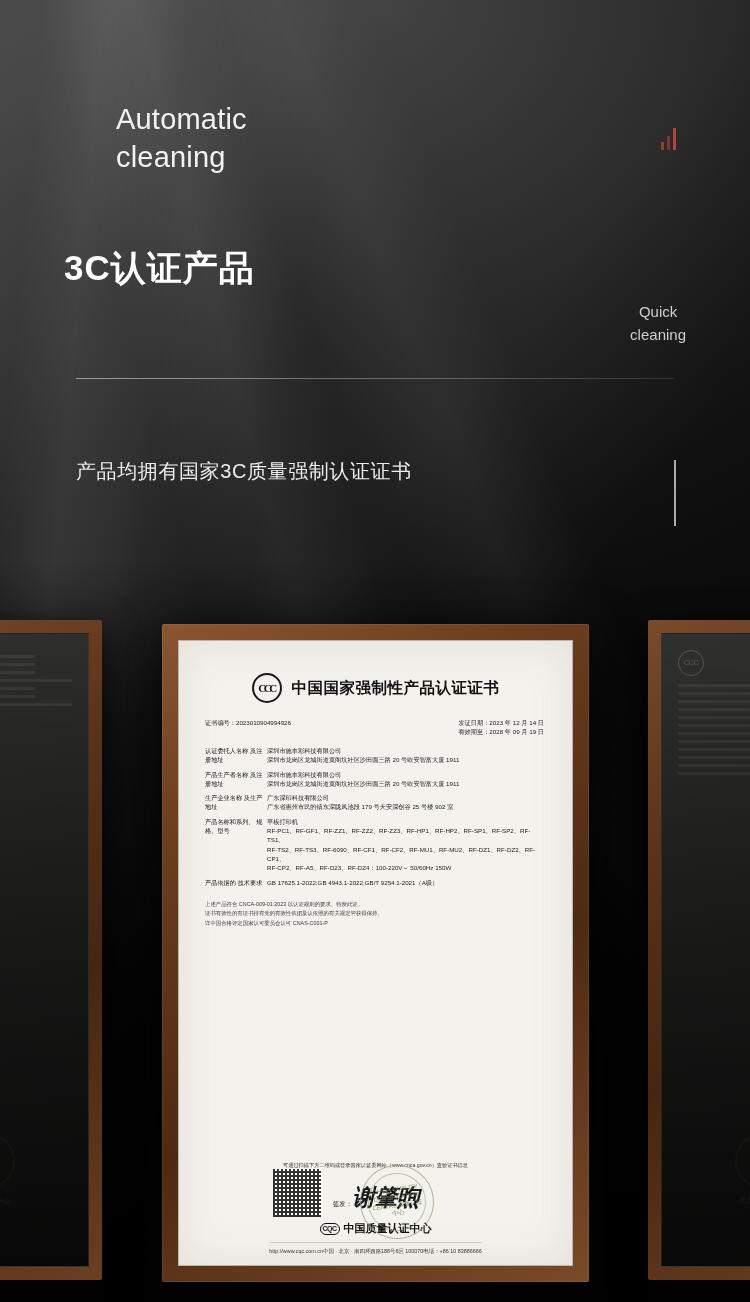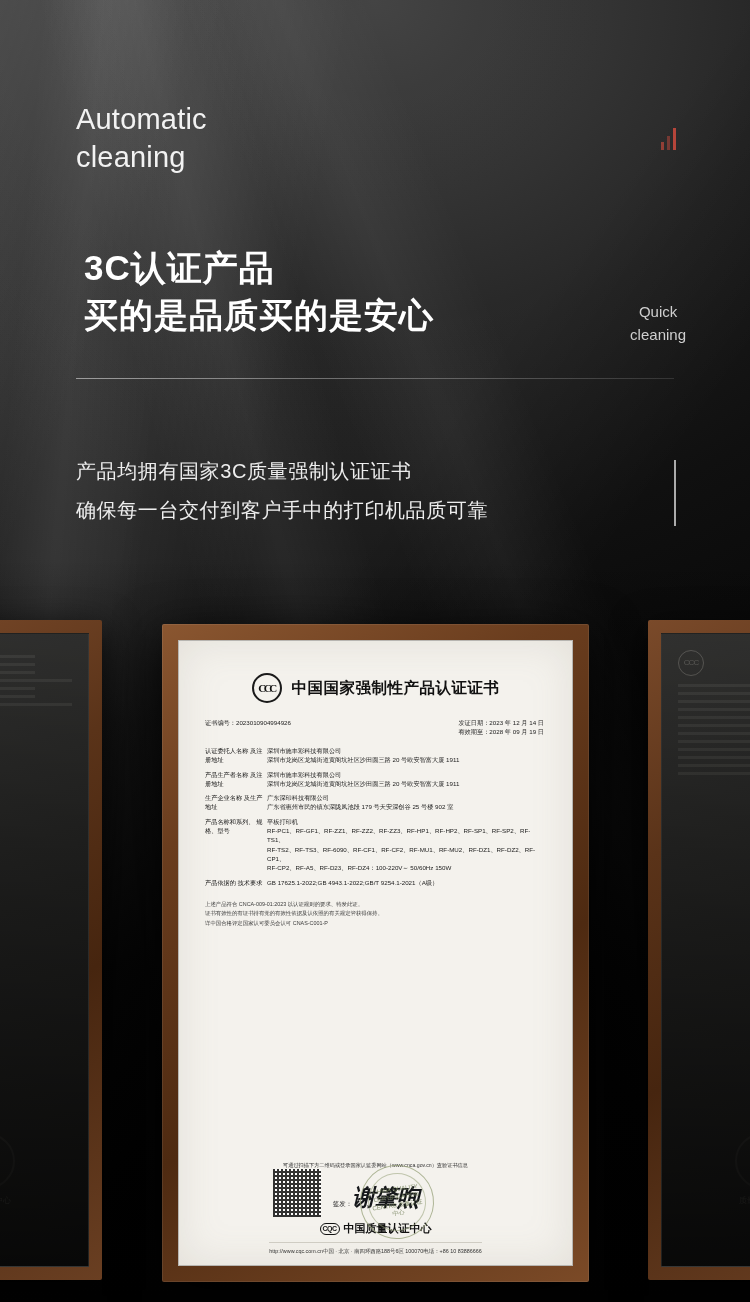--- a/index.html
+++ b/index.html
@@ -33,31 +33,32 @@
     position: absolute; left: 0; right: 0; top: 560px; bottom: 0;
     background: linear-gradient(180deg, rgba(5,5,5,0.0) 0%, rgba(5,5,5,0.55) 22%, rgba(3,3,3,0.88) 55%, #020202 100%);
     pointer-events: none;
   }
 
   
   .hdr { position: absolute; left: 76px; top: 100px; z-index: 5; }
   .hdr .en {
     color: #f2f2f2; font-size: 29px; line-height: 1.32; font-weight: 400;
     letter-spacing: .2px;
+    margin-left: 40px;
   }
   .bars {
     position: absolute; right: 74px; top: 128px; z-index: 5;
     display: flex; align-items: flex-end; gap: 3px; height: 22px;
   }
   .bars i { display: block; width: 3px; background: #b5453a; }
   .bars i:nth-child(1) { height: 8px; opacity: .75; }
   .bars i:nth-child(2) { height: 14px; opacity: .55; }
   .bars i:nth-child(3) { height: 22px; }
 
-  .title-zone { position: absolute; left: 84px; top: 244px; z-index: 5; }
+  .title-zone { position: absolute; left: 64px; top: 244px; z-index: 5; }
   .title-zone h1 {
     color: #ffffff; font-size: 35px; font-weight: 700; line-height: 1.38;
     letter-spacing: 1px;
   }
   .title-zone h1.l2 { font-size: 34px; }
 
   .quick {
     position: absolute; right: 64px; top: 300px; z-index: 5;
     color: #cfcfcf; font-size: 15px; line-height: 1.55; text-align: center;
   }
@@ -240,33 +241,31 @@
   </div>
 
   <div class="bars">
     <i></i>
       <i></i>
       <i></i>
   </div>
 
   <div class="title-zone">
     <h1>3C认证产品</h1>
-    <h1 class="l2">买的是品质买的是安心</h1>
   </div>
 
   <div class="quick">
     <div>Quick</div>
     <div>cleaning</div>
   </div>
 
   <div class="rule"></div>
 
   <div class="sub">
     <div>产品均拥有国家3C质量强制认证证书</div>
-    <div>确保每一台交付到客户手中的打印机品质可靠</div>
   </div>
   <div class="tick"></div>
 
   <div class="frames">
 
     <div class="frame side left">
       <div class="inner">
         <div class="side-doc">
 
           <div class="line m"></div>

